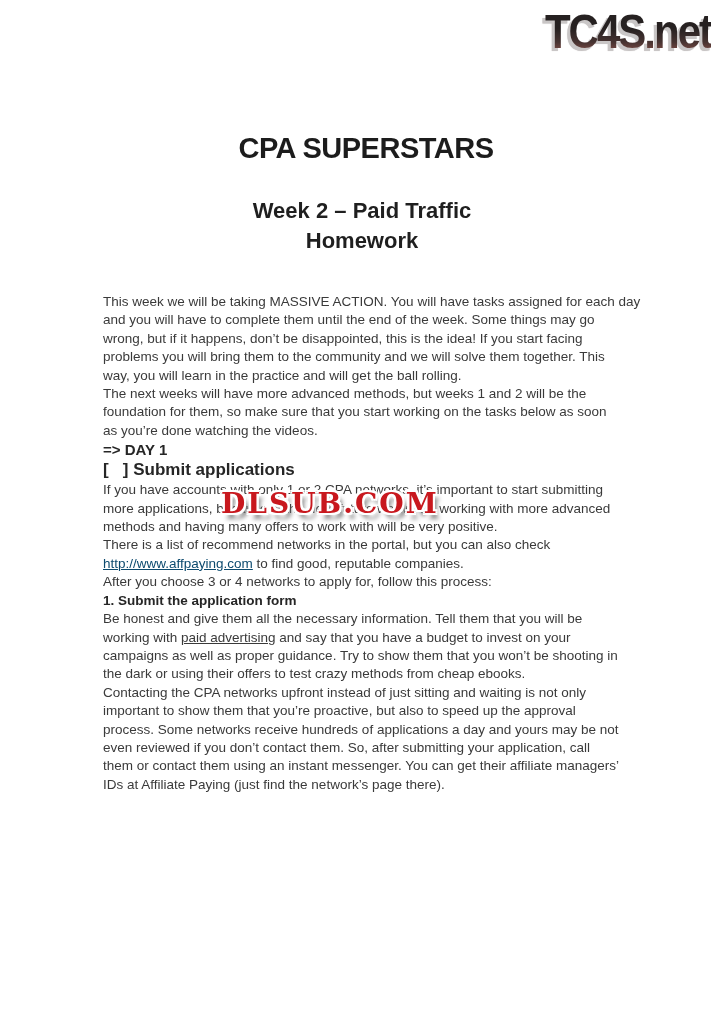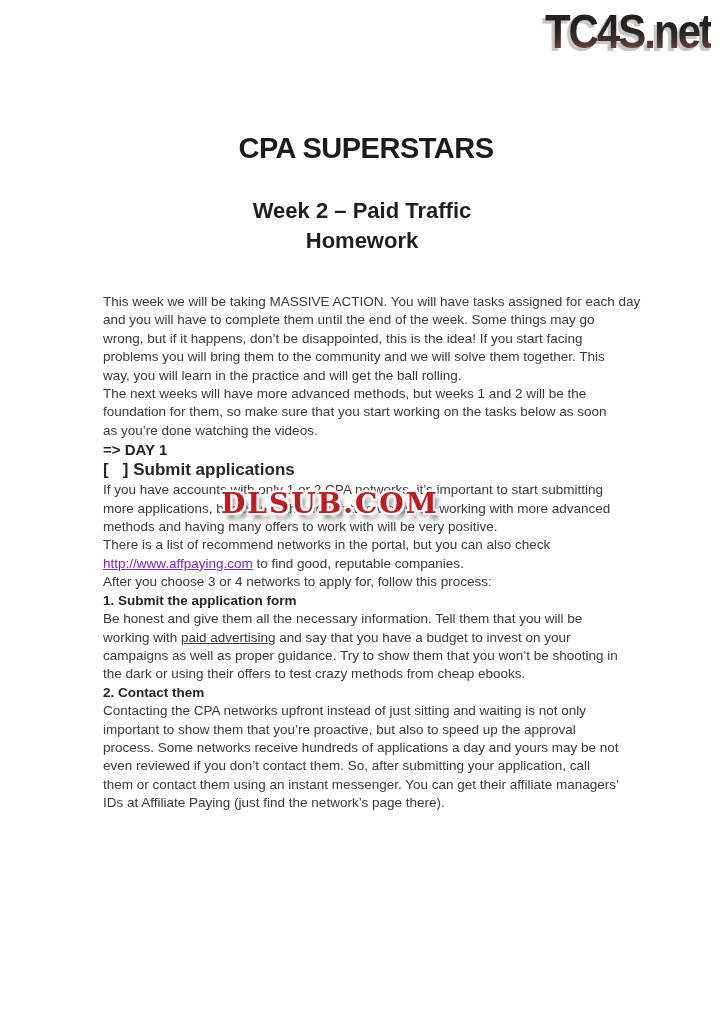--- a/index.html
+++ b/index.html
@@ -78,21 +78,21 @@
   }
   .docbody p { margin: 0; white-space: pre-line; }
   .h { font-weight: bold; color: #262626; }
   .day1   { margin-top: 19px; font-size: 15px;  line-height: 19px; }
   .submit { margin-top: 27px; font-size: 17px;  line-height: 22px; white-space: pre-wrap !important; }
   .p3 { margin-top: 2px; }
   .p4 { margin-top: 14px; }
   .p5 { margin-top: 17px; }
   .s1h { margin-top: 17px; }
   .s2h { margin-top: 16px; }
-  .link { color: #6d28d9; text-decoration: underline; cursor: pointer; }
+  .link { color: #0c4a6e; text-decoration: underline; cursor: pointer; }
   .u { text-decoration: underline; }
 
   
   .dlsub {
     position: absolute;
     left: 221px;
     top: 487px;
     z-index: 5;
     font-family: "DejaVu Serif", serif;
     font-weight: bold;
@@ -151,21 +151,20 @@
 more applications, because in the near future we will be working with more advanced
 methods and having many offers to work with will be very positive.</p>
     <p class="p4"><span>There is a list of recommend networks in the portal, but you can also check
 </span><a class="link">http://www.affpaying.com</a><span> to find good, reputable companies.</span></p>
     <p class="p5">After you choose 3 or 4 networks to apply for, follow this process:</p>
     <p class="h s1h">1. Submit the application form</p>
     <p class="s1p"><span>Be honest and give them all the necessary information. Tell them that you will be
 working with </span><span class="u">paid advertising</span><span> and say that you have a budget to invest on your
 campaigns as well as proper guidance. Try to show them that you won’t be shooting in
 the dark or using their offers to test crazy methods from cheap ebooks.</span></p>
-    <p class="h s2h">2. Contact them</p>
     <p class="s2p">Contacting the CPA networks upfront instead of just sitting and waiting is not only
 important to show them that you’re proactive, but also to speed up the approval
 process. Some networks receive hundreds of applications a day and yours may be not
 even reviewed if you don’t contact them. So, after submitting your application, call
 them or contact them using an instant messenger. You can get their affiliate managers’
 IDs at Affiliate Paying (just find the network’s page there).</p>
   </div>
 
   <div class="dlsub">DLSUB.COM</div>
   <div class="tx">TradersXtreme.com</div>

